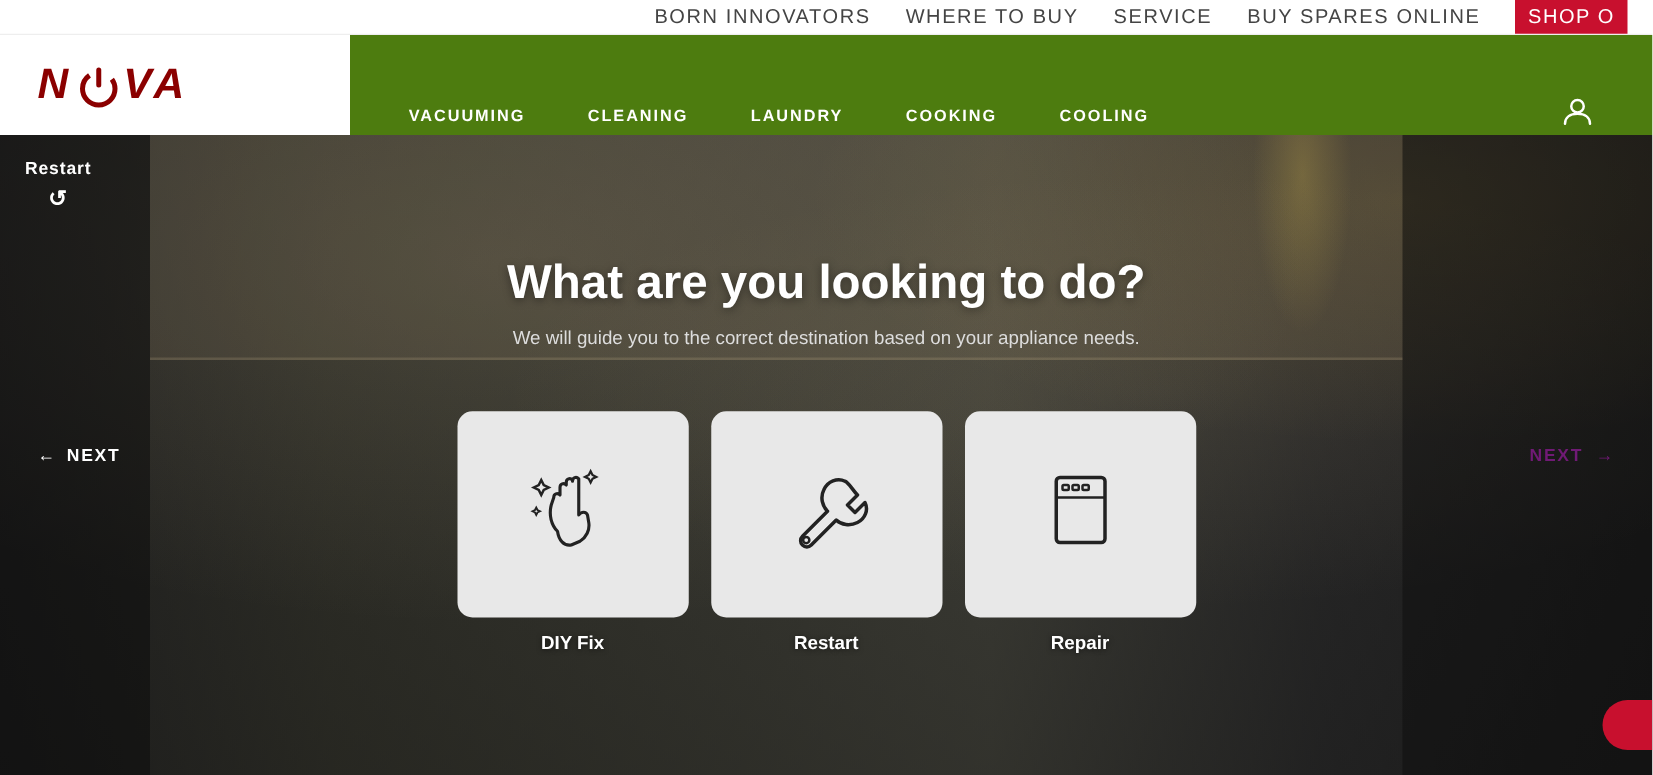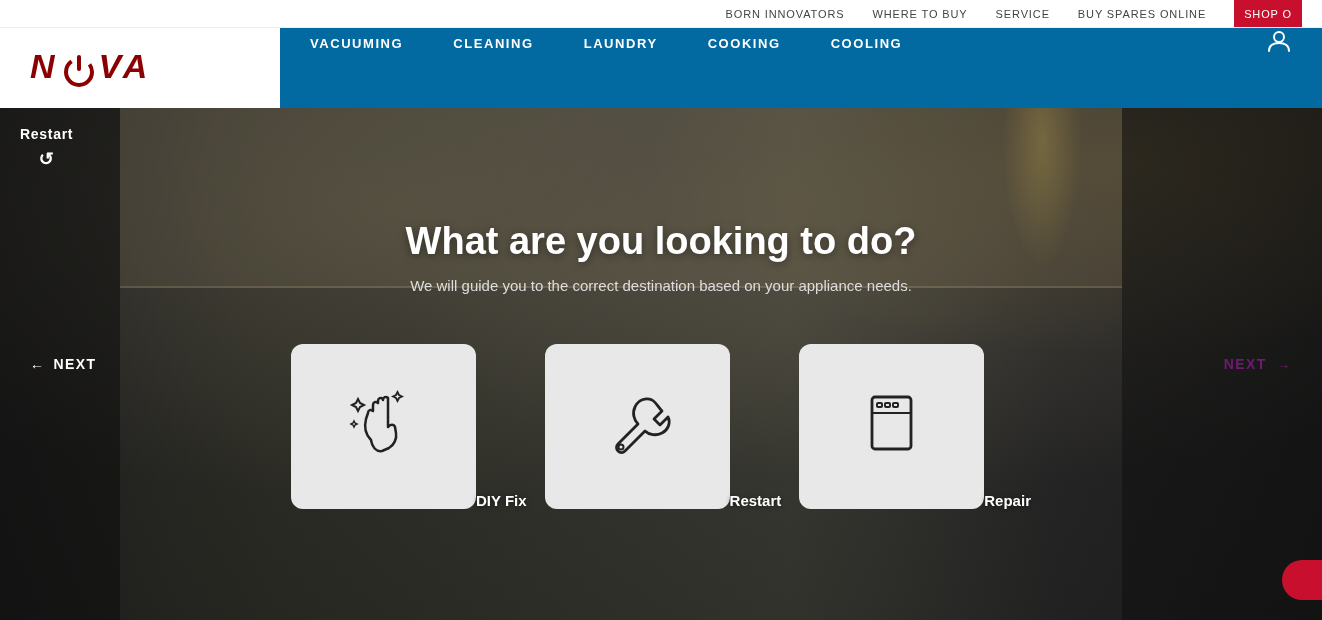--- a/index.html
+++ b/index.html
@@ -9,21 +9,21 @@
     .utility-bar {
       background: #fff;
       display: flex;
       justify-content: flex-end;
       align-items: center;
       padding: 0 20px;
       height: 28px;
       border-bottom: 1px solid #eee;
     }
     .utility-bar a {
-      font-size: 11px;
+      font-size: 16px;
       letter-spacing: 0.08em;
       color: #444;
       text-decoration: none;
       margin-left: 28px;
       text-transform: uppercase;
     }
 
     
     .main-header {
       display: flex;
@@ -40,25 +40,25 @@
     .logo-text {
       font-size: 34px;
       font-weight: 900;
       color: #8b0000;
       letter-spacing: 4px;
       font-style: italic;
       user-select: none;
     }
 
     .nav-bar {
-      background: #0369a1;
+      background: #4d7c0f;
       flex: 1;
       display: flex;
-      align-items: flex-start;
-      padding: 0 30px;
+      align-items: flex-end;
+      padding: 0 47px;
     }
     .nav-item {
       color: #fff;
       font-size: 13px;
       font-weight: 700;
       letter-spacing: 0.12em;
       text-transform: uppercase;
       margin-right: 50px;
       cursor: pointer;
       text-decoration: none;
@@ -175,22 +175,22 @@
       width: 80px;
       height: 80px;
       display: flex;
       align-items: center;
       justify-content: center;
       margin-bottom: 8px;
     }
     .card-wrapper {
       position: relative;
       display: flex;
-      flex-direction: row;
-      align-items: flex-end;
+      flex-direction: column;
+      align-items: center;
     }
     .card-label {
       color: #fff;
       font-weight: 700;
       font-size: 15px;
       margin-top: 12px;
       text-shadow: 0 1px 4px rgba(0,0,0,0.5);
     }
 
     .back-btn {

